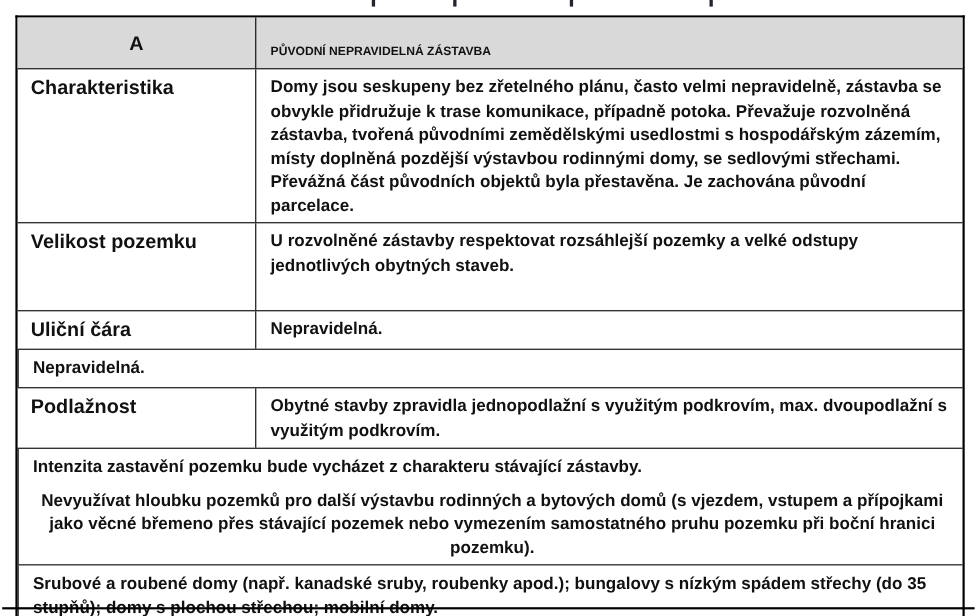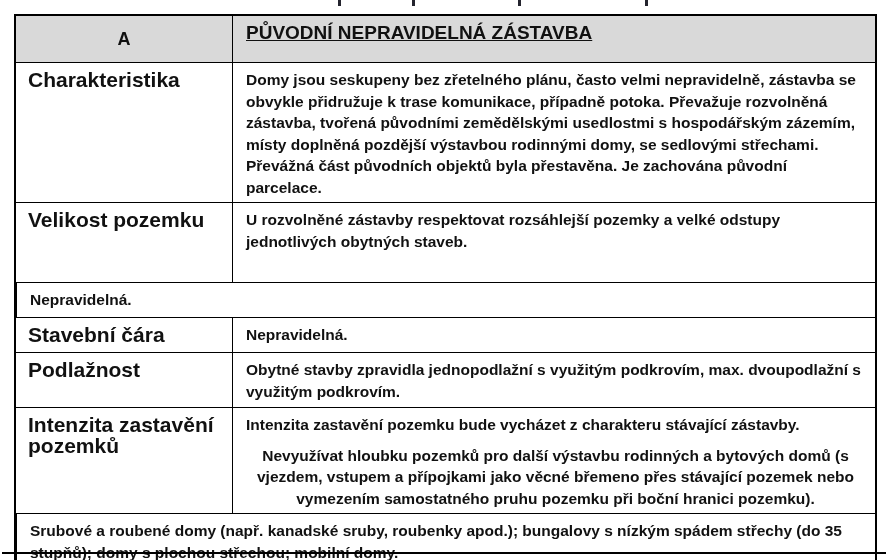--- a/index.html
+++ b/index.html
@@ -16,37 +16,37 @@
   .tbl{
     position:absolute;left:14px;top:14px;width:863px;
     border:2px solid #000;border-bottom:none;
     box-sizing:border-box;background:#fff;
   }
   .row{display:flex;box-sizing:border-box;}
   .row + .row{border-top:1px solid #000;}
   .c1{
     width:216px;flex:0 0 216px;box-sizing:border-box;
     padding:6px 10px 4px 12px;
-    font-weight:bold;font-size:21px;line-height:21px;
+    font-weight:bold;font-size:18px;line-height:21px;
   }
   .c2{
     flex:1;box-sizing:border-box;border-left:1px solid #000;
     padding:6px 10px 4px 13px;
     font-size:15.5px;line-height:21.5px;
   }
   .c2 p{margin:0;font-weight:bold;}
   .c2 p + p{margin-top:9px;text-align:center;}
   .header-row{background:#d9d9d9;min-height:46px;}
   .header-row .c1{
     display:flex;align-items:center;justify-content:center;
     font-size:18px;padding:0;
   }
   .header-row .c2{
-    display:flex;align-items:flex-start;
-    font-weight:bold;font-size:19px;text-decoration:underline;
+    display:flex;align-items:flex-end;
+    font-weight:bold;font-size:11px;
   }
   .partial-row{min-height:9px;}
   .bottom-rule{
     position:absolute;left:2px;top:552px;width:884px;height:2px;background:#000;
   }
 </style>
 </head>
 <body>
 
 <div class="frag" style="left:338px"></div>
@@ -73,41 +73,40 @@
   </div>
 
   <div class="row" style="min-height:80px">
     <div class="c1">Velikost pozemku</div>
     <div class="c2">
       <p>U rozvolněné zástavby respektovat rozsáhlejší pozemky a velké odstupy jednotlivých obytných staveb.</p>
     </div>
   </div>
 
   <div class="row" style="min-height:35px">
+    <div class="c1">Uliční čára</div>
     <div class="c2">
       <p>Nepravidelná.</p>
     </div>
   </div>
 
   <div class="row" style="min-height:35px">
-    <div class="c1">Stavební čára</div>
     <div class="c2">
       <p>Nepravidelná.</p>
     </div>
   </div>
 
   <div class="row" style="min-height:55px">
     <div class="c1">Podlažnost</div>
     <div class="c2">
       <p>Obytné stavby zpravidla jednopodlažní s využitým podkrovím, max. dvoupodlažní s využitým podkrovím.</p>
     </div>
   </div>
 
   <div class="row" style="min-height:103px">
-    <div class="c1">Intenzita zastavění pozemků</div>
     <div class="c2">
       <p>Intenzita zastavění pozemku bude vycházet z charakteru stávající zástavby.</p>
       <p>Nevyužívat hloubku pozemků pro další výstavbu rodinných a bytových domů (s vjezdem, vstupem a přípojkami jako věcné břemeno přes stávající pozemek nebo vymezením samostatného pruhu pozemku při boční hranici pozemku).</p>
     </div>
   </div>
 
   <div class="row" style="min-height:47px">
     <div class="c2">
       <p>Srubové a roubené domy (např. kanadské sruby, roubenky apod.); bungalovy s nízkým spádem střechy (do 35 stupňů); domy s plochou střechou; mobilní domy.</p>
     </div>

